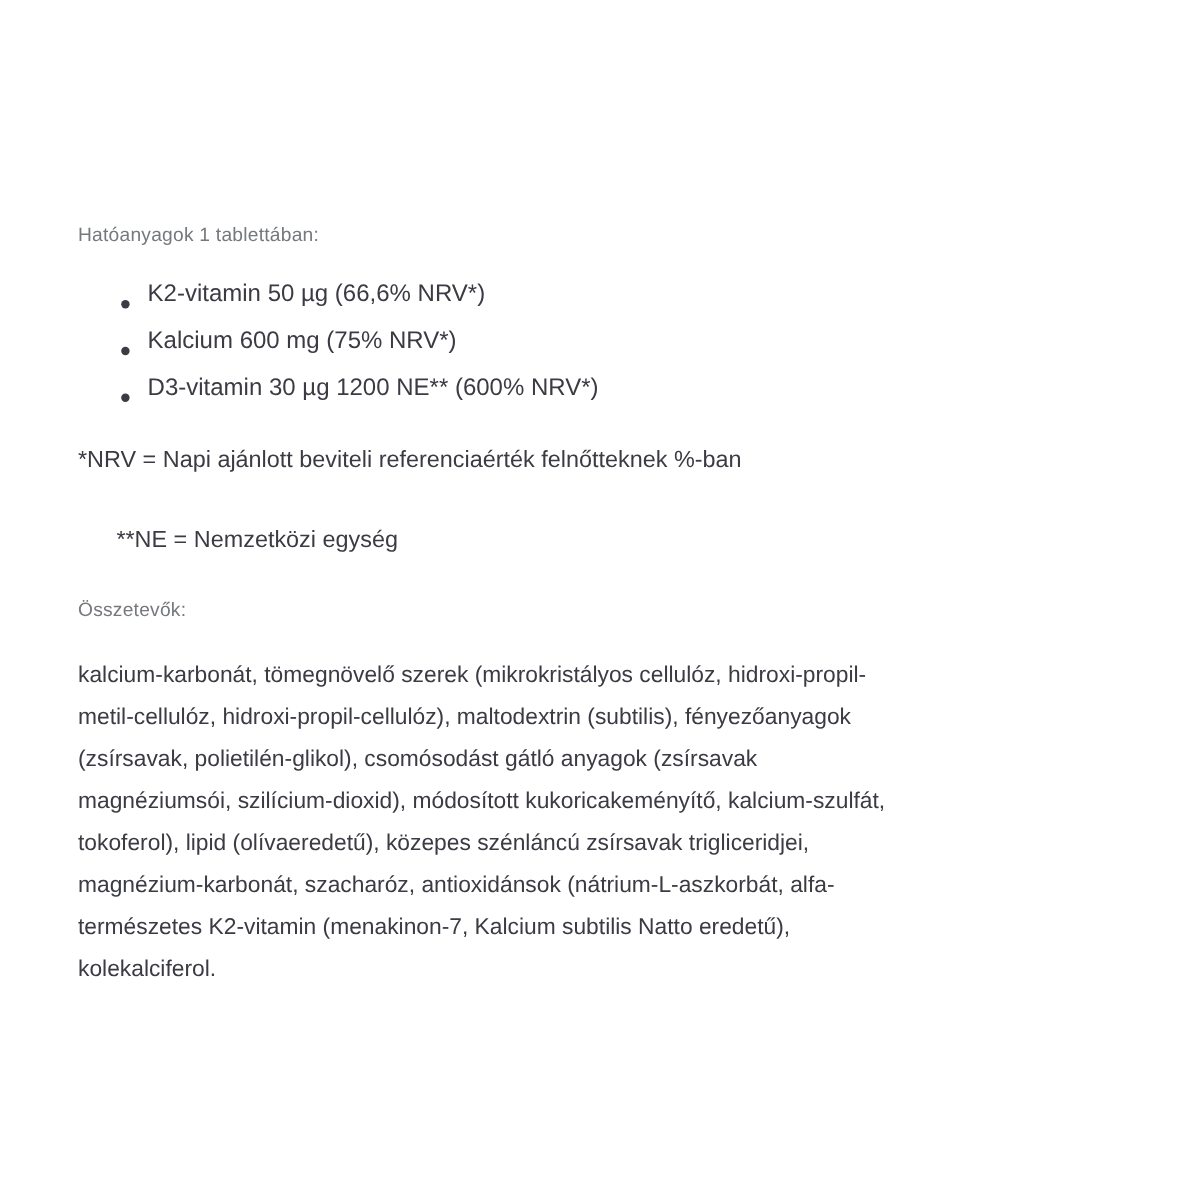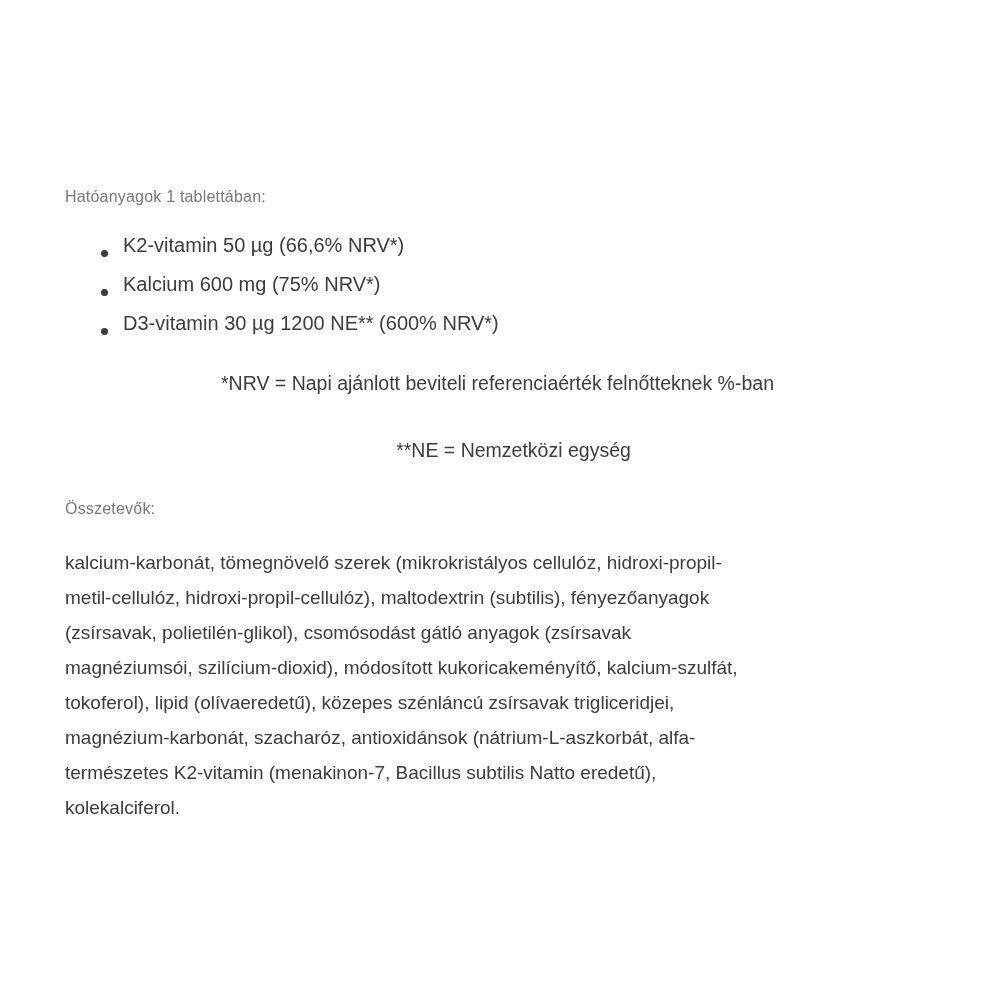--- a/index.html
+++ b/index.html
@@ -45,21 +45,20 @@
     background:var(--body);
     margin-left:36px;
     margin-right:15px;
     flex:0 0 auto;
   }
   .footnote{
     font-size:19.5px;
     line-height:24px;
     color:var(--body);
     margin-bottom:43px;
-    text-align:center;
   }
   .footnote.last{
     margin-bottom:38px;
     margin-left:32px;
   }
   .ingredients-title{
     margin-bottom:27px;
   }
   .ingredients-paragraph{
     font-size:19px;
@@ -98,17 +97,17 @@
 
   <h2 class="section-title ingredients-title">Összetevők:</h2>
 
   <div class="ingredients-paragraph">
     <div class="pline">kalcium-karbonát, tömegnövelő szerek (mikrokristályos cellulóz, hidroxi-propil-</div>
     <div class="pline">metil-cellulóz, hidroxi-propil-cellulóz), maltodextrin (subtilis), fényezőanyagok</div>
     <div class="pline">(zsírsavak, polietilén-glikol), csomósodást gátló anyagok (zsírsavak</div>
     <div class="pline">magnéziumsói, szilícium-dioxid), módosított kukoricakeményítő, kalcium-szulfát,</div>
     <div class="pline">tokoferol), lipid (olívaeredetű), közepes szénláncú zsírsavak trigliceridjei,</div>
     <div class="pline">magnézium-karbonát, szacharóz, antioxidánsok (nátrium-L-aszkorbát, alfa-</div>
-    <div class="pline">természetes K2-vitamin (menakinon-7, Bacillus subtilis Natto eredetű),</div>
+    <div class="pline">természetes K2-vitamin (menakinon-7, Kalcium subtilis Natto eredetű),</div>
     <div class="pline">kolekalciferol.</div>
   </div>
 
 </div>
 
 </body></html>

